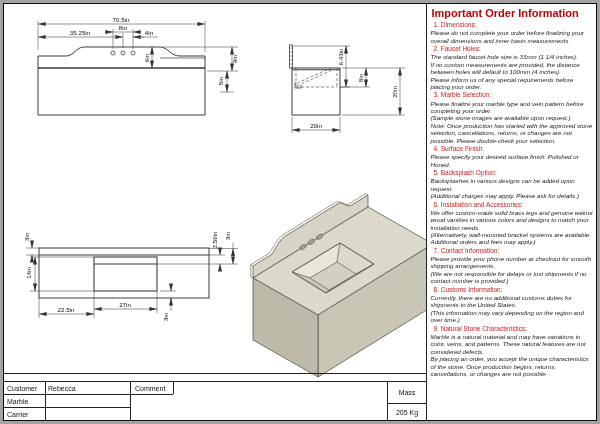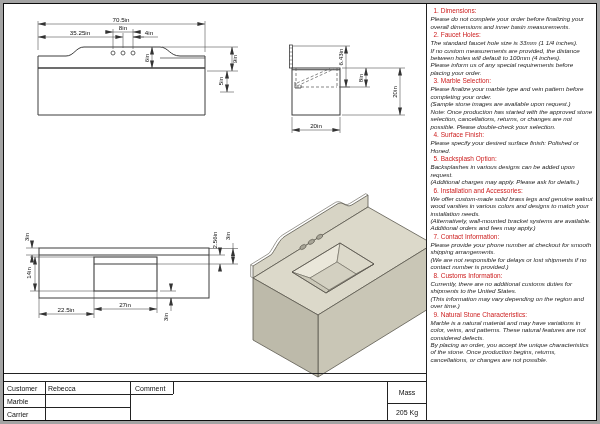--- a/index.html
+++ b/index.html
@@ -166,20 +166,21 @@
       <text class="tbl" x="7" y="403.5">Marble</text>
       <text class="tbl" x="48" y="403.5"></text>
       <text class="tbl" x="7" y="416.5">Carrier</text>
       <text class="tbl" x="48" y="416.5"></text>
       <text class="tbl" x="407" y="394.5" text-anchor="middle">Mass</text>
       <text class="tbl" x="407" y="414.5" text-anchor="middle">205 Kg</text>
     </g>
   </svg>
 
   <div class="info-panel">
+    <div class="info-title">Important Order Information</div>
     <div id="sections">
         <div class="sec-head">1. Dimensions:</div>
         <div class="sec-body">Please do not complete your order before finalizing your overall dimensions and inner basin measurements.</div>
         <div class="sec-head">2. Faucet Holes:</div>
         <div class="sec-body">The standard faucet hole size is 33mm (1 1/4 inches).
 If no custom measurements are provided, the distance between holes will default to 100mm (4 inches).
 Please inform us of any special requirements before placing your order.</div>
         <div class="sec-head">3. Marble Selection:</div>
         <div class="sec-body">Please finalize your marble type and vein pattern before completing your order.
 (Sample stone images are available upon request.)

